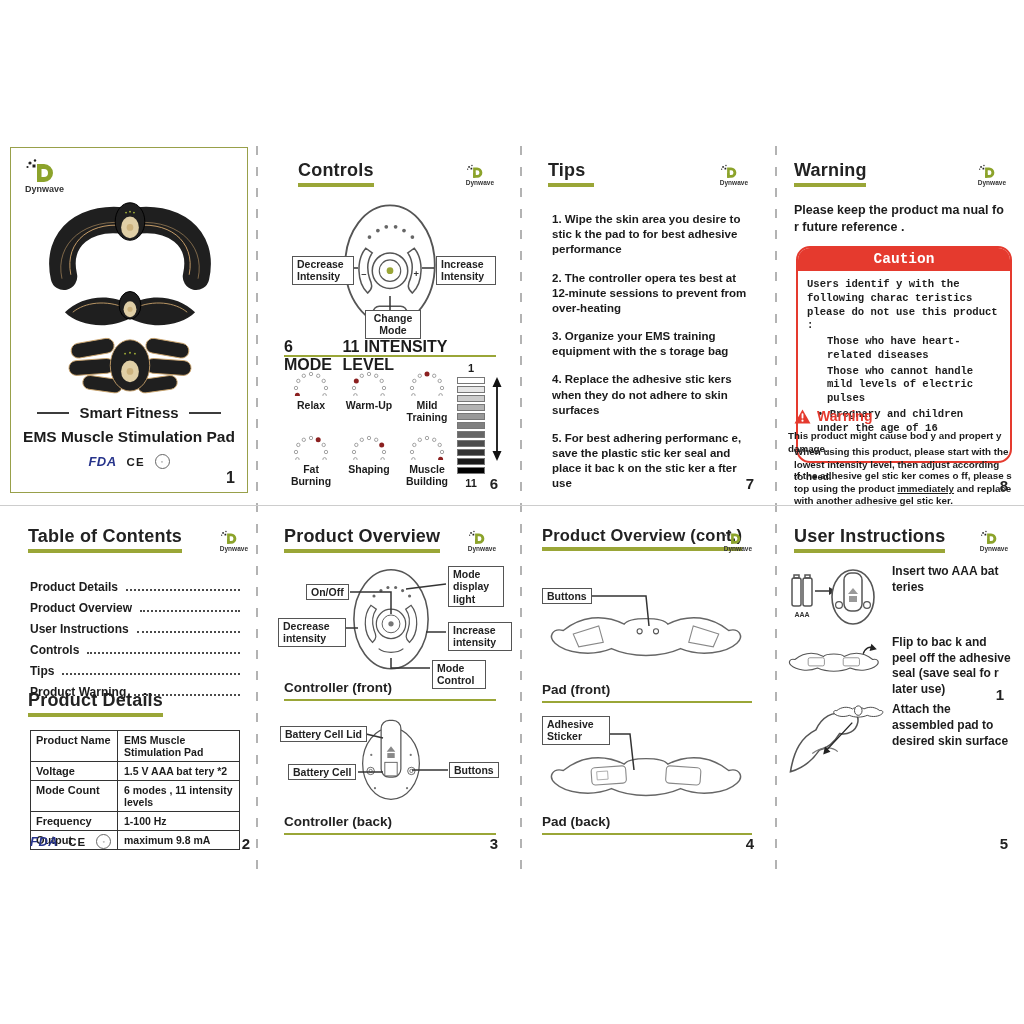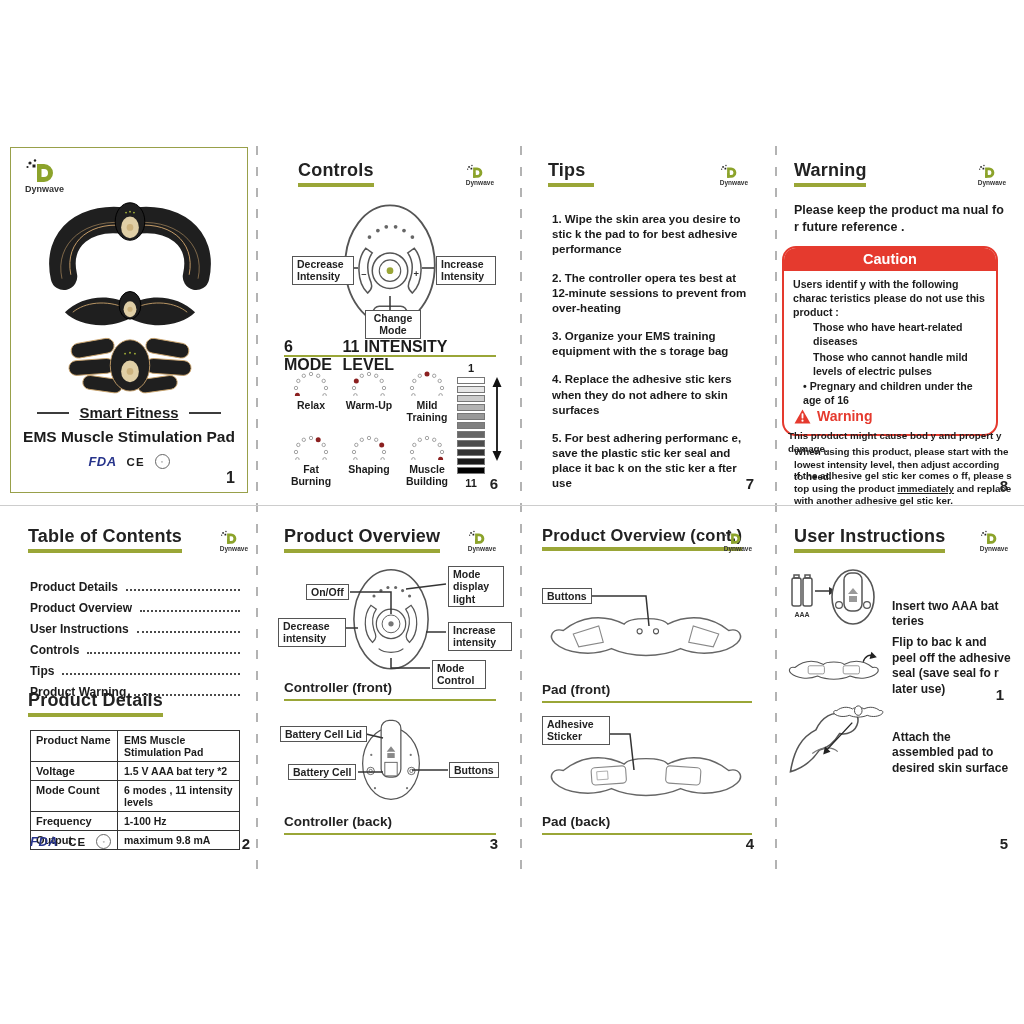--- a/index.html
+++ b/index.html
@@ -56,21 +56,21 @@
   .ibar{width:26px;height:5px;border:1px solid #777;margin:0 auto 2px;}
   .ilevel{font-size:11px;font-weight:700;text-align:center;}
   
   .cover{border:1.5px solid #98a04a;box-sizing:border-box;background:#fff;}
   .c-title1{position:absolute;width:100%;display:flex;align-items:center;justify-content:center;gap:10px;
             font-size:15px;font-weight:700;}
   .dash{width:32px;height:2px;background:#3c3c3c;}
   .c-title2{position:absolute;width:100%;text-align:center;font-size:15.5px;font-weight:700;}
   .c-marks{position:absolute;width:100%;display:flex;justify-content:center;}
   
-  .step{display:flex;align-items:flex-end;gap:6px;margin-bottom:5px;}
+  .step{display:flex;align-items:flex-start;gap:6px;margin-bottom:5px;}
   .step .ic{width:102px;flex:0 0 102px;display:flex;justify-content:center;}
   .step .tx{font-size:12px;font-weight:700;line-height:1.3;width:122px;}
 </style>
 </head>
 <body>
 
 <div id="sheet">
 
   <div class="vline" style="left:256px"></div>
   <div class="vline" style="left:520px"></div>
@@ -115,21 +115,21 @@
         <rect x="52" y="194" width="40" height="14" rx="7" transform="rotate(8 72 201)"></rect>
         <rect x="108" y="194" width="40" height="14" rx="7" transform="rotate(-8 128 201)"></rect>
         <ellipse cx="100" cy="182" rx="20" ry="26"></ellipse>
       </g>
       <ellipse cx="100" cy="188" rx="9" ry="11" fill="#e0cfa6"></ellipse>
       <circle cx="100" cy="188" r="3.4" fill="#cdb37e"></circle>
       <circle cx="95" cy="170" r="1" fill="#9aa637"></circle>
         <circle cx="100" cy="169" r="1" fill="#9aa637"></circle>
         <circle cx="105" cy="170" r="1" fill="#9aa637"></circle>
     </svg>
-    <div class="c-title1" style="top:256px;text-decoration:underline;">
+    <div class="c-title1" style="top:256px;">
       <span class="dash"></span>
       <span>Smart Fitness</span>
       <span class="dash"></span>
     </div>
     <div class="c-title2" style="top:280px;">EMS Muscle Stimulation Pad</div>
     <div class="c-marks" style="top:306px;">
       <div class="marks">
         <span class="fda">FDA</span>
         <span class="ce">CE</span>
         <span class="circ">◦</span>
@@ -338,21 +338,21 @@
           <circle cx="5" cy="5" r="1.6" fill="#222"></circle>
           <circle cx="10" cy="2.5" r="1.2" fill="#222"></circle>
           <circle cx="2.5" cy="9" r="1.1" fill="#222"></circle>
           <rect x="7.5" y="6.5" width="3" height="3" fill="#222"></rect>
           <path d="M12,6 h7 a9,9 0 0 1 0,18 h-7 z M16.5,11 v8 h2.5 a4,4 0 0 0 0-8 z" fill="#8ca32b" fill-rule="evenodd"></path>
           <rect x="12" y="16" width="4" height="8" fill="#8ca32b"></rect>
         </svg>
       <span class="brand">Dynwave</span>
     </div>
     <div class="w-intro" style="left:14px;top:50px;width:212px;">Please  keep the product ma nual fo r future reference .</div>
-    <div class="caution" style="left:2px;top:94px;width:212px;">
+    <div class="caution" style="left:16px;top:94px;width:212px;font-family:Liberation Mono, monospace;">
       <div class="chead">Caution</div>
       <div class="cbody">
         <div>Users identif y with the following charac teristics please do not use this product  :</div>
         <div class="ci">Those who have heart-related diseases</div>
         <div class="ci">Those who cannot handle mild levels of electric pulses</div>
         <div class="ci3">•  Pregnary and children under the age of 16</div>
       </div>
     </div>
     <div class="warn-row" style="left:14px;top:256px;">
       <svg width="17" height="15" viewBox="0 0 17 15">

